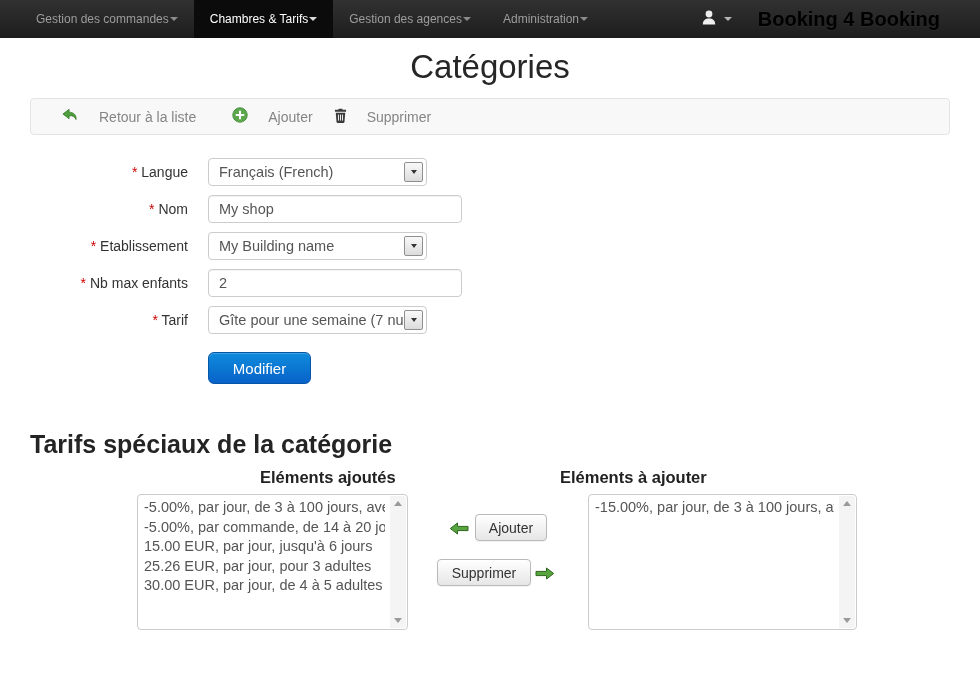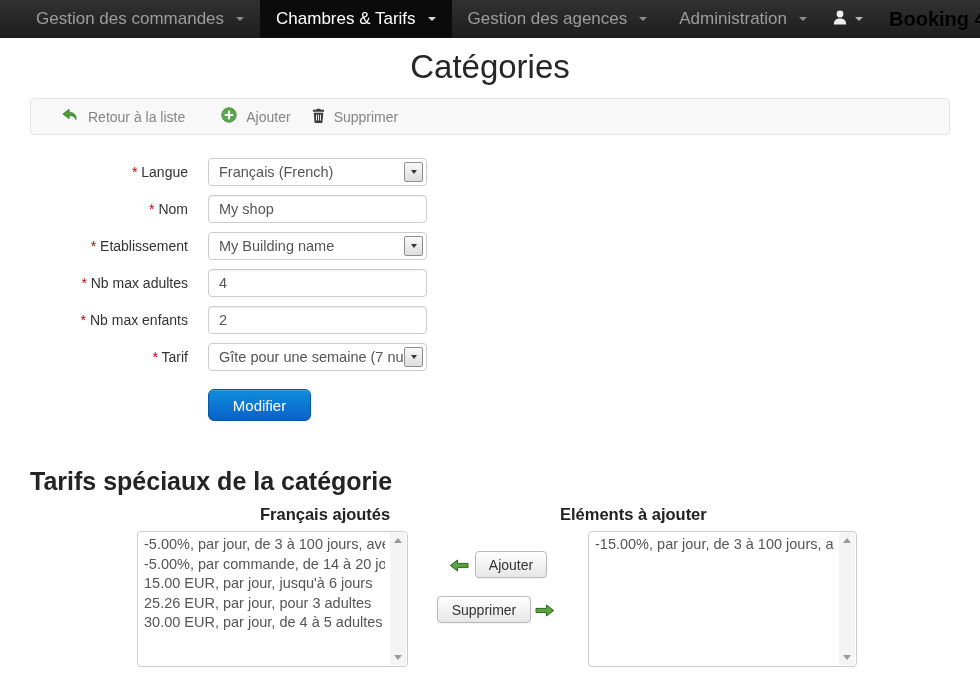--- a/index.html
+++ b/index.html
@@ -15,23 +15,23 @@
 
   
   .navbar {
     height: 38px;
     background: linear-gradient(#313131, #1d1d1d);
     display: flex;
     align-items: stretch;
   }
   .nav-items { display: flex; align-items: stretch; margin-left: 20px; }
   .nav-item {
-    display: flex; align-items: center; gap: 12px;
+    display: flex; align-items: center; gap: 1px;
     padding: 0 16px;
-    font-size: 17px; color: #9d9d9d;
+    font-size: 12px; color: #9d9d9d;
     cursor: pointer; white-space: nowrap;
   }
   .nav-item.active { background: #0b0b0b; color: #fff; }
   .caret {
     width: 0; height: 0; display: inline-block;
     border-left: 4px solid transparent;
     border-right: 4px solid transparent;
     border-top: 4px solid currentColor;
     opacity: .85;
   }
@@ -54,39 +54,39 @@
 
   
   .toolbar {
     height: 37px;
     background: #f8f8f8;
     border: 1px solid #e4e4e4;
     border-radius: 4px;
     display: flex; align-items: center;
   }
   .toolbar-item {
-    display: flex; align-items: center; gap: 9px;
+    display: flex; align-items: center; gap: 20px;
     font-size: 14px; color: #858585;
     cursor: pointer;
   }
   .toolbar-item.first  { margin-left: 30px; }
   .toolbar-item.second { margin-left: 36px; }
   .toolbar-item.third  { margin-left: 21px; }
 
   
   .cat-form { margin-top: 22px; }
   .form-row { display: flex; align-items: center; height: 29px; margin-bottom: 8px; }
   .form-label {
     width: 158px; text-align: right;
     font-size: 14px; color: #333;
     margin-right: 20px; white-space: nowrap;
   }
   .req { color: #cc0000; }
   .text-input {
-    width: 219px; height: 28px;
+    width: 254px; height: 28px;
     border: 1px solid #ccc; border-radius: 4px;
     padding: 0 10px;
     font-family: "Liberation Sans", sans-serif;
     font-size: 14.5px; color: #555;
     box-shadow: inset 0 1px 1px rgba(0,0,0,.06);
     outline: none;
   }
   .fake-select {
     position: relative;
     width: 219px; height: 28px;
@@ -280,27 +280,20 @@
           <span>Etablissement</span>
         </div>
         <div class="fake-select">
           <span class="sel-text">My Building name</span>
           <span class="select-btn">
               <span class="tri"></span>
             </span>
         </div>
       </div>
 
-      <div class="form-row">
-        <div class="form-label">
-          <span class="req">*</span>
-          <span>Nb max adultes</span>
-        </div>
-        <input class="text-input" type="text" value="4" style="">
-      </div>
 
       <div class="form-row">
         <div class="form-label">
           <span class="req">*</span>
           <span>Nb max enfants</span>
         </div>
         <input class="text-input" type="text" value="2" style="">
       </div>
 
       <div class="form-row">
@@ -315,21 +308,21 @@
             </span>
         </div>
       </div>
 
       <button class="btn-primary">Modifier</button>
     </div>
 
     <h2 class="section-title">Tarifs spéciaux de la catégorie</h2>
 
     <div class="transfer">
-      <div class="col-header hdr1">Français ajoutés</div>
+      <div class="col-header hdr1">Eléments ajoutés</div>
       <div class="col-header hdr2">Eléments à ajouter</div>
 
       <div class="listbox lb1">
         <div class="lb-items">
           <div class="lb-item">-5.00%, par jour, de 3 à 100 jours, ave</div>
           <div class="lb-item">-5.00%, par commande, de 14 à 20 jou</div>
           <div class="lb-item">15.00 EUR, par jour, jusqu'à 6 jours</div>
           <div class="lb-item">25.26 EUR, par jour, pour 3 adultes</div>
           <div class="lb-item">30.00 EUR, par jour, de 4 à 5 adultes</div>
         </div>

